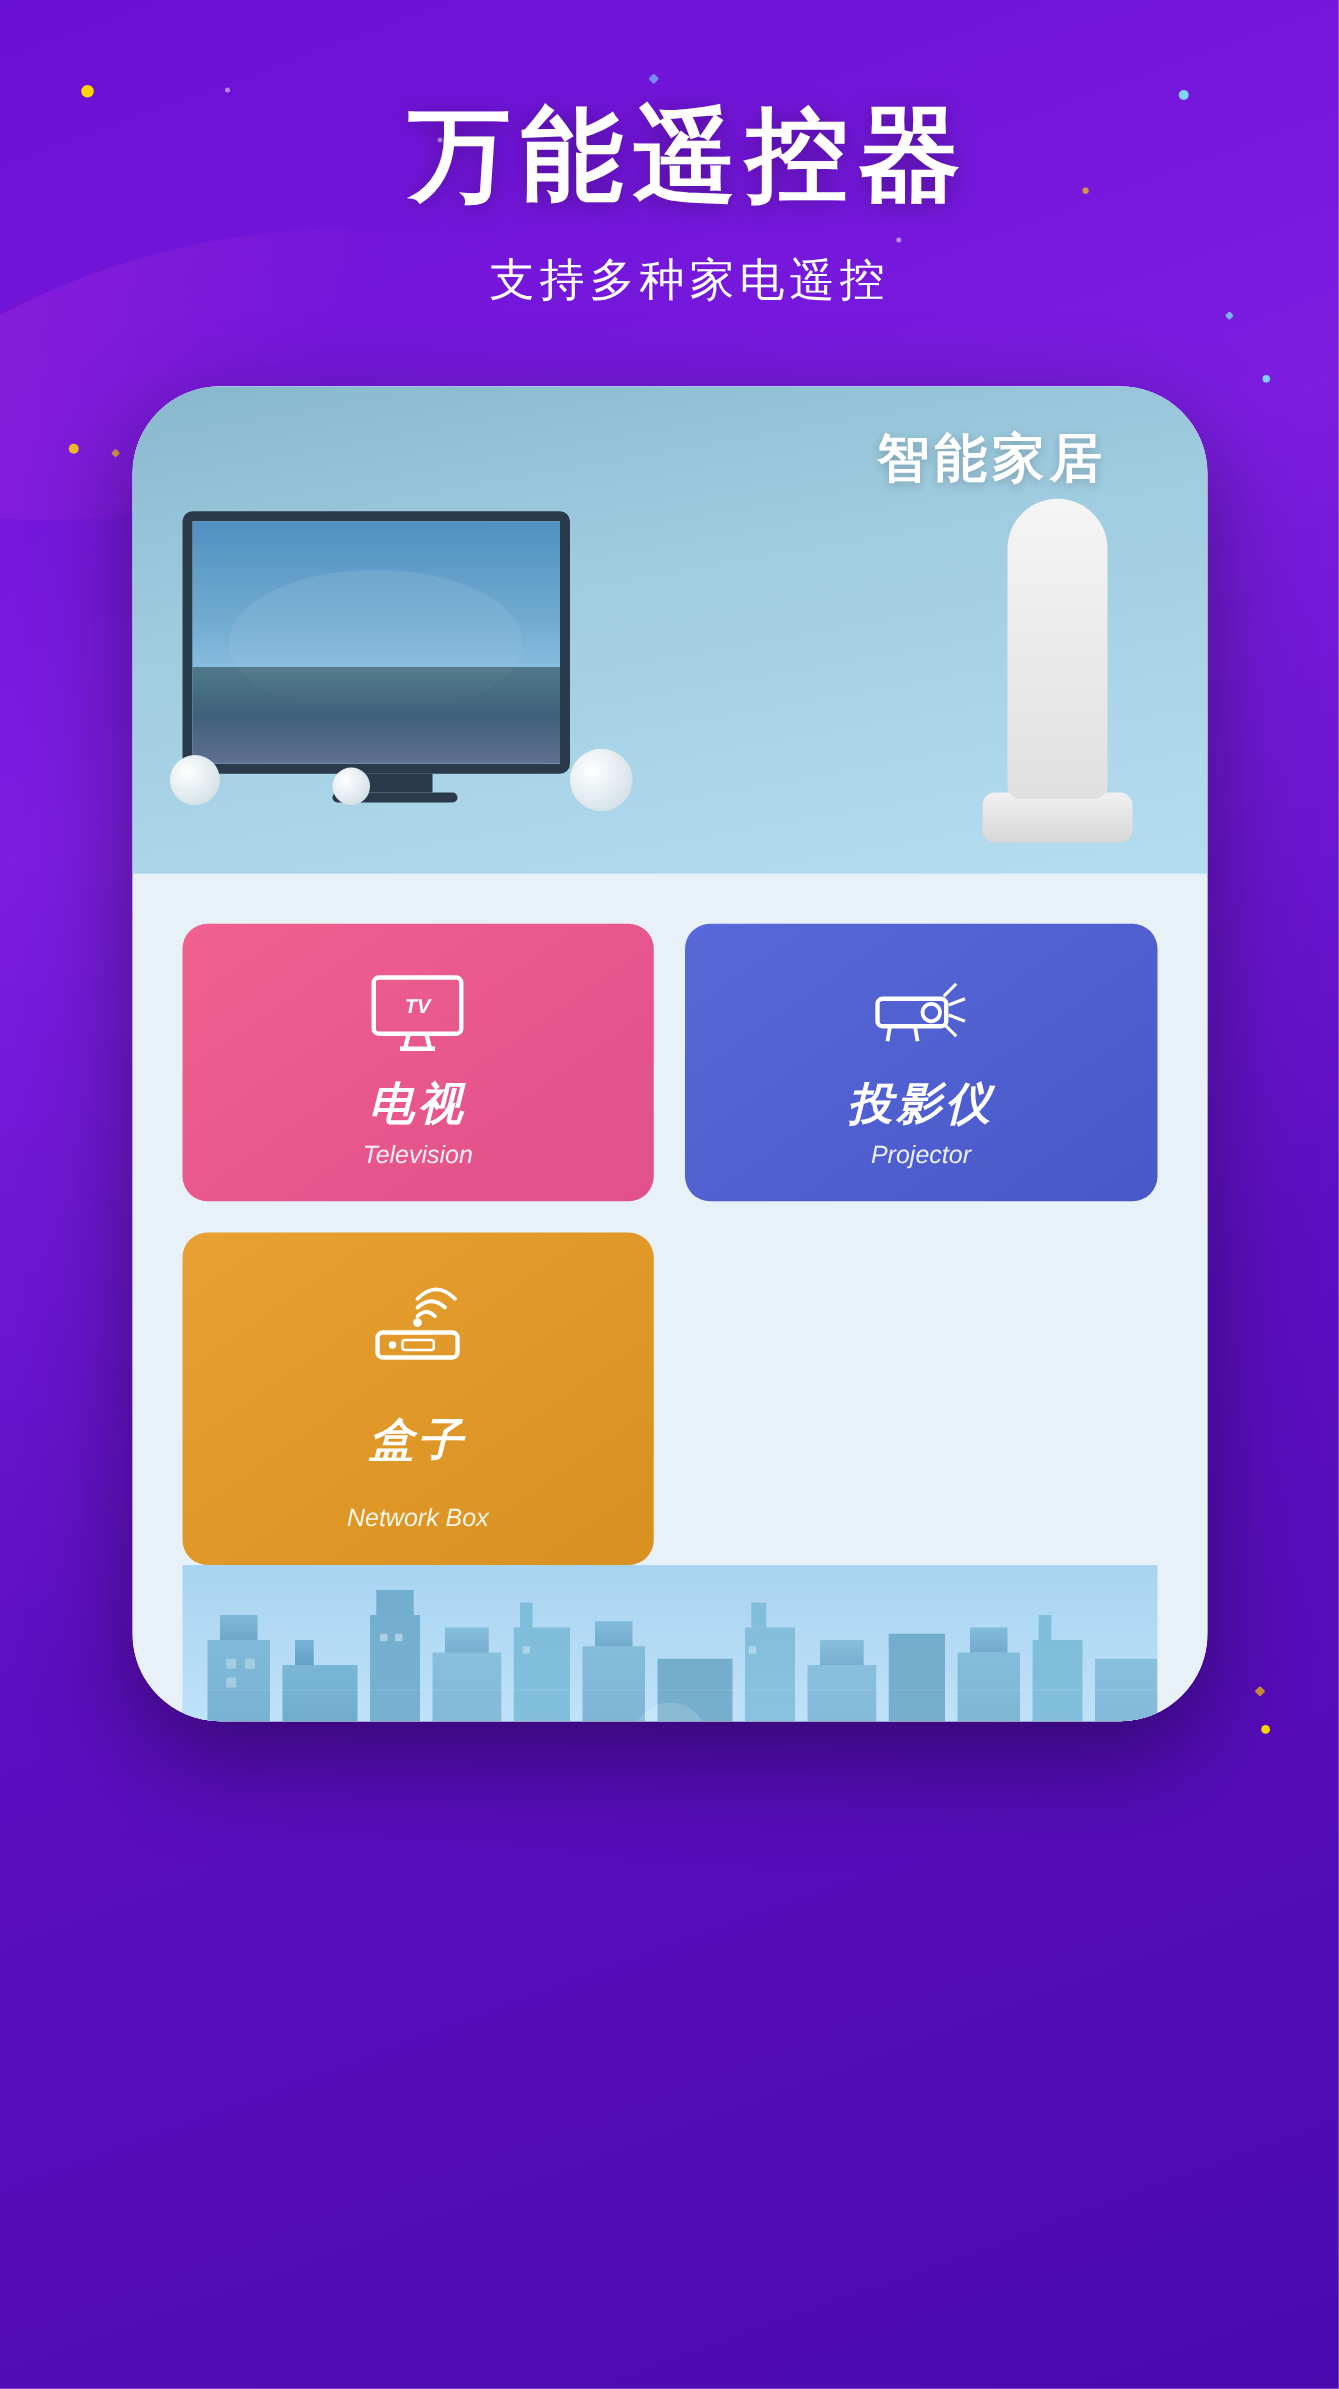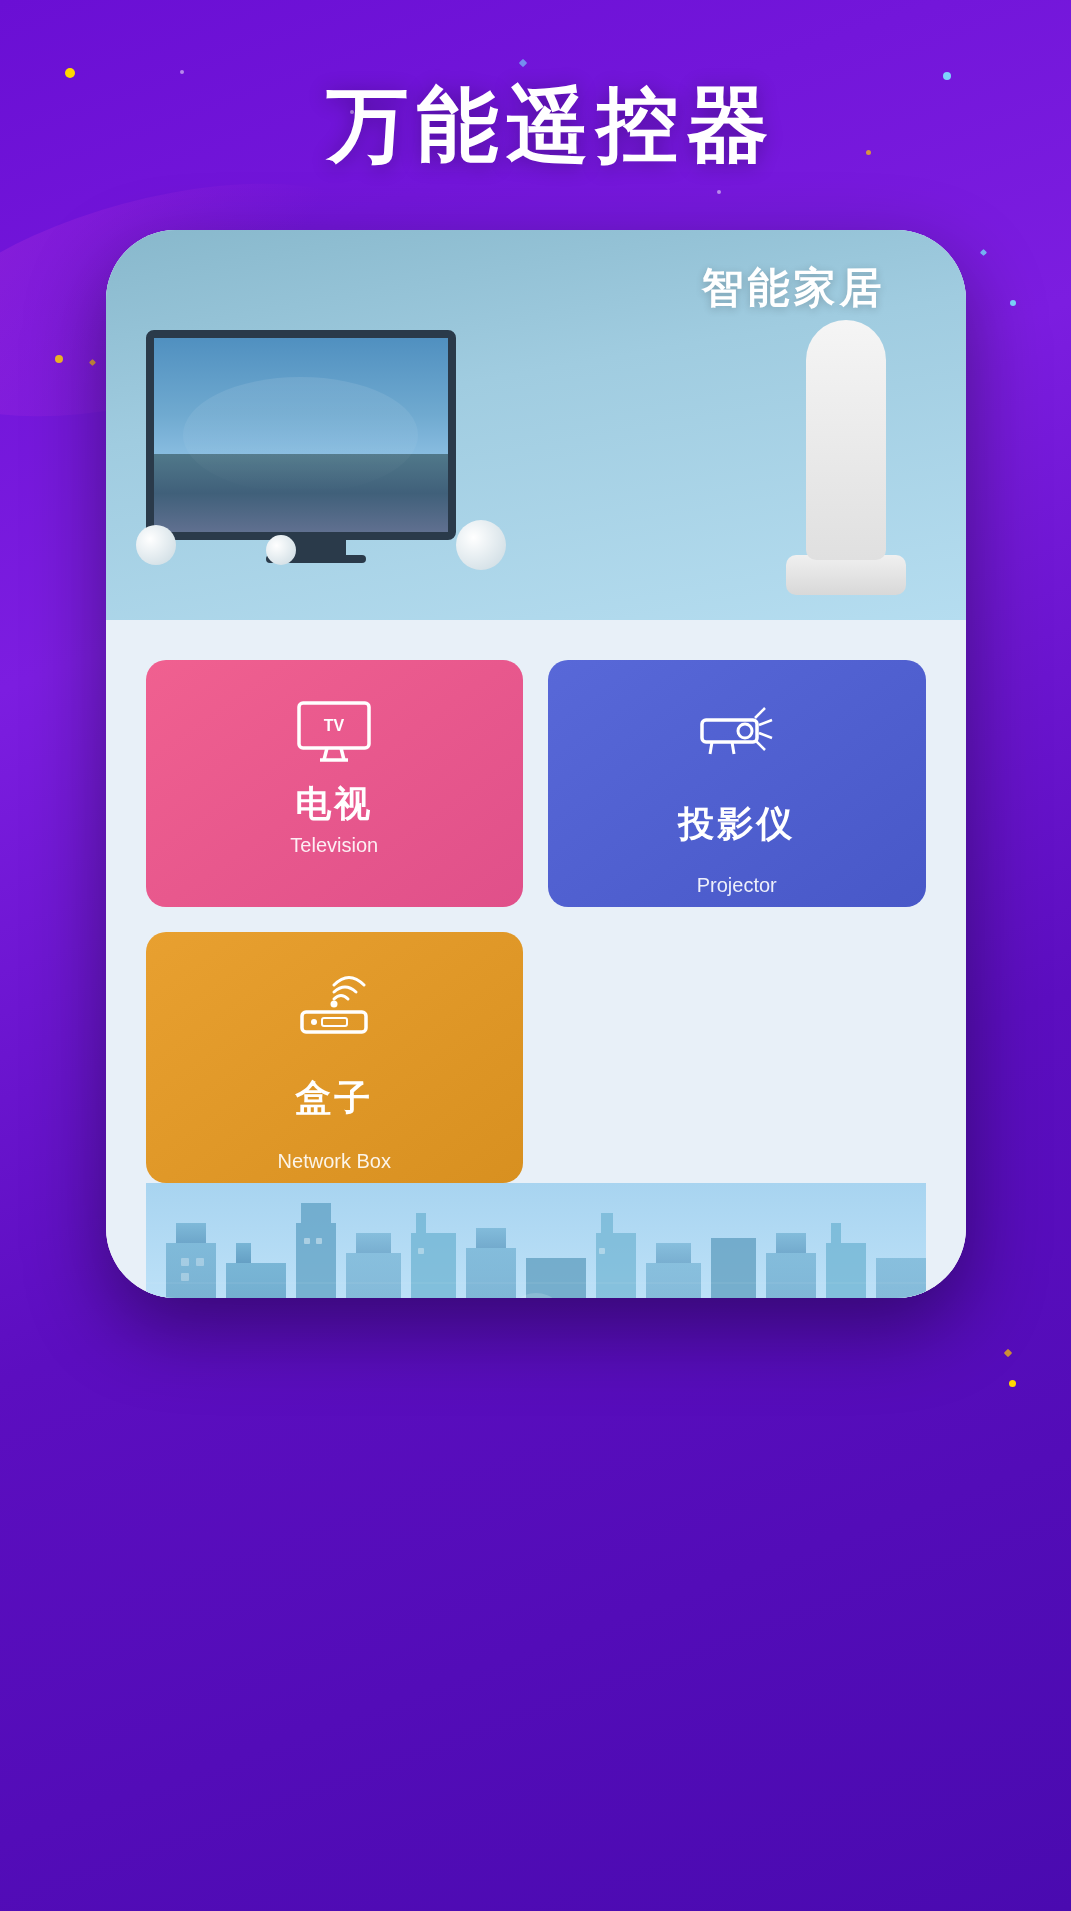--- a/index.html
+++ b/index.html
@@ -211,36 +211,36 @@
     }
 
     .grid {
       display: grid;
       grid-template-columns: 1fr 1fr;
       gap: 25px;
     }
 
     .grid-item {
       border-radius: 20px;
-      padding: 35px 25px 10px 25px;
+      padding: 35px 25px 25px 25px;
       display: flex;
       flex-direction: column;
       align-items: center;
       cursor: pointer;
       min-height: 200px;
       position: relative;
+      font-style: italic;
     }
 
     .grid-item.television {
       background: linear-gradient(145deg, #f06090 0%, #e0508a 100%);
     }
 
     .grid-item.projector {
       background: linear-gradient(145deg, #5868d8 0%, #4858c8 100%);
-      gap: 20px;
     }
 
     .grid-item.network-box {
       background: linear-gradient(145deg, #e8a030 0%, #d89020 100%);
       gap: 22px;
     }
 
     .grid-item.air-conditioning {
       background: linear-gradient(145deg, #30c8a8 0%, #28b898 100%);
     }
@@ -315,20 +315,21 @@
   <div class="scatter-dot" style="top:140px;right:350px;"></div>
   <div class="scatter-dot" style="top:280px;right:180px;width:6px;height:6px;background:rgba(120,220,255,0.6);border-radius:1px;transform:rotate(45deg);"></div>
   <div class="scatter-dot" style="top:10px;left:520px;width:6px;height:6px;background:rgba(120,220,255,0.6);border-radius:1px;transform:rotate(45deg);"></div>
   <div class="scatter-dot" style="top:200px;right:85px;width:5px;height:5px;background:rgba(120,220,255,0.8);border-radius:1px;transform:rotate(45deg);"></div>
   <div class="scatter-dot" style="top:310px;left:90px;width:5px;height:5px;background:rgba(255,200,0,0.7);border-radius:1px;transform:rotate(45deg);"></div>
   <div class="scatter-dot" style="top:1300px;right:60px;width:6px;height:6px;background:rgba(255,200,0,0.7);border-radius:1px;transform:rotate(45deg);"></div>
 </div>
 
 <div class="header">
   <h1 class="main-title">万能遥控器</h1>
+  <p class="sub-title">支持多种家电遥控</p>
 </div>
 
 <div class="phone-wrapper">
   <div class="phone-frame">
 
     <div class="banner">
       <div class="banner-bg"></div>
 
       <span class="banner-title-cn">智能家居</span>
 

